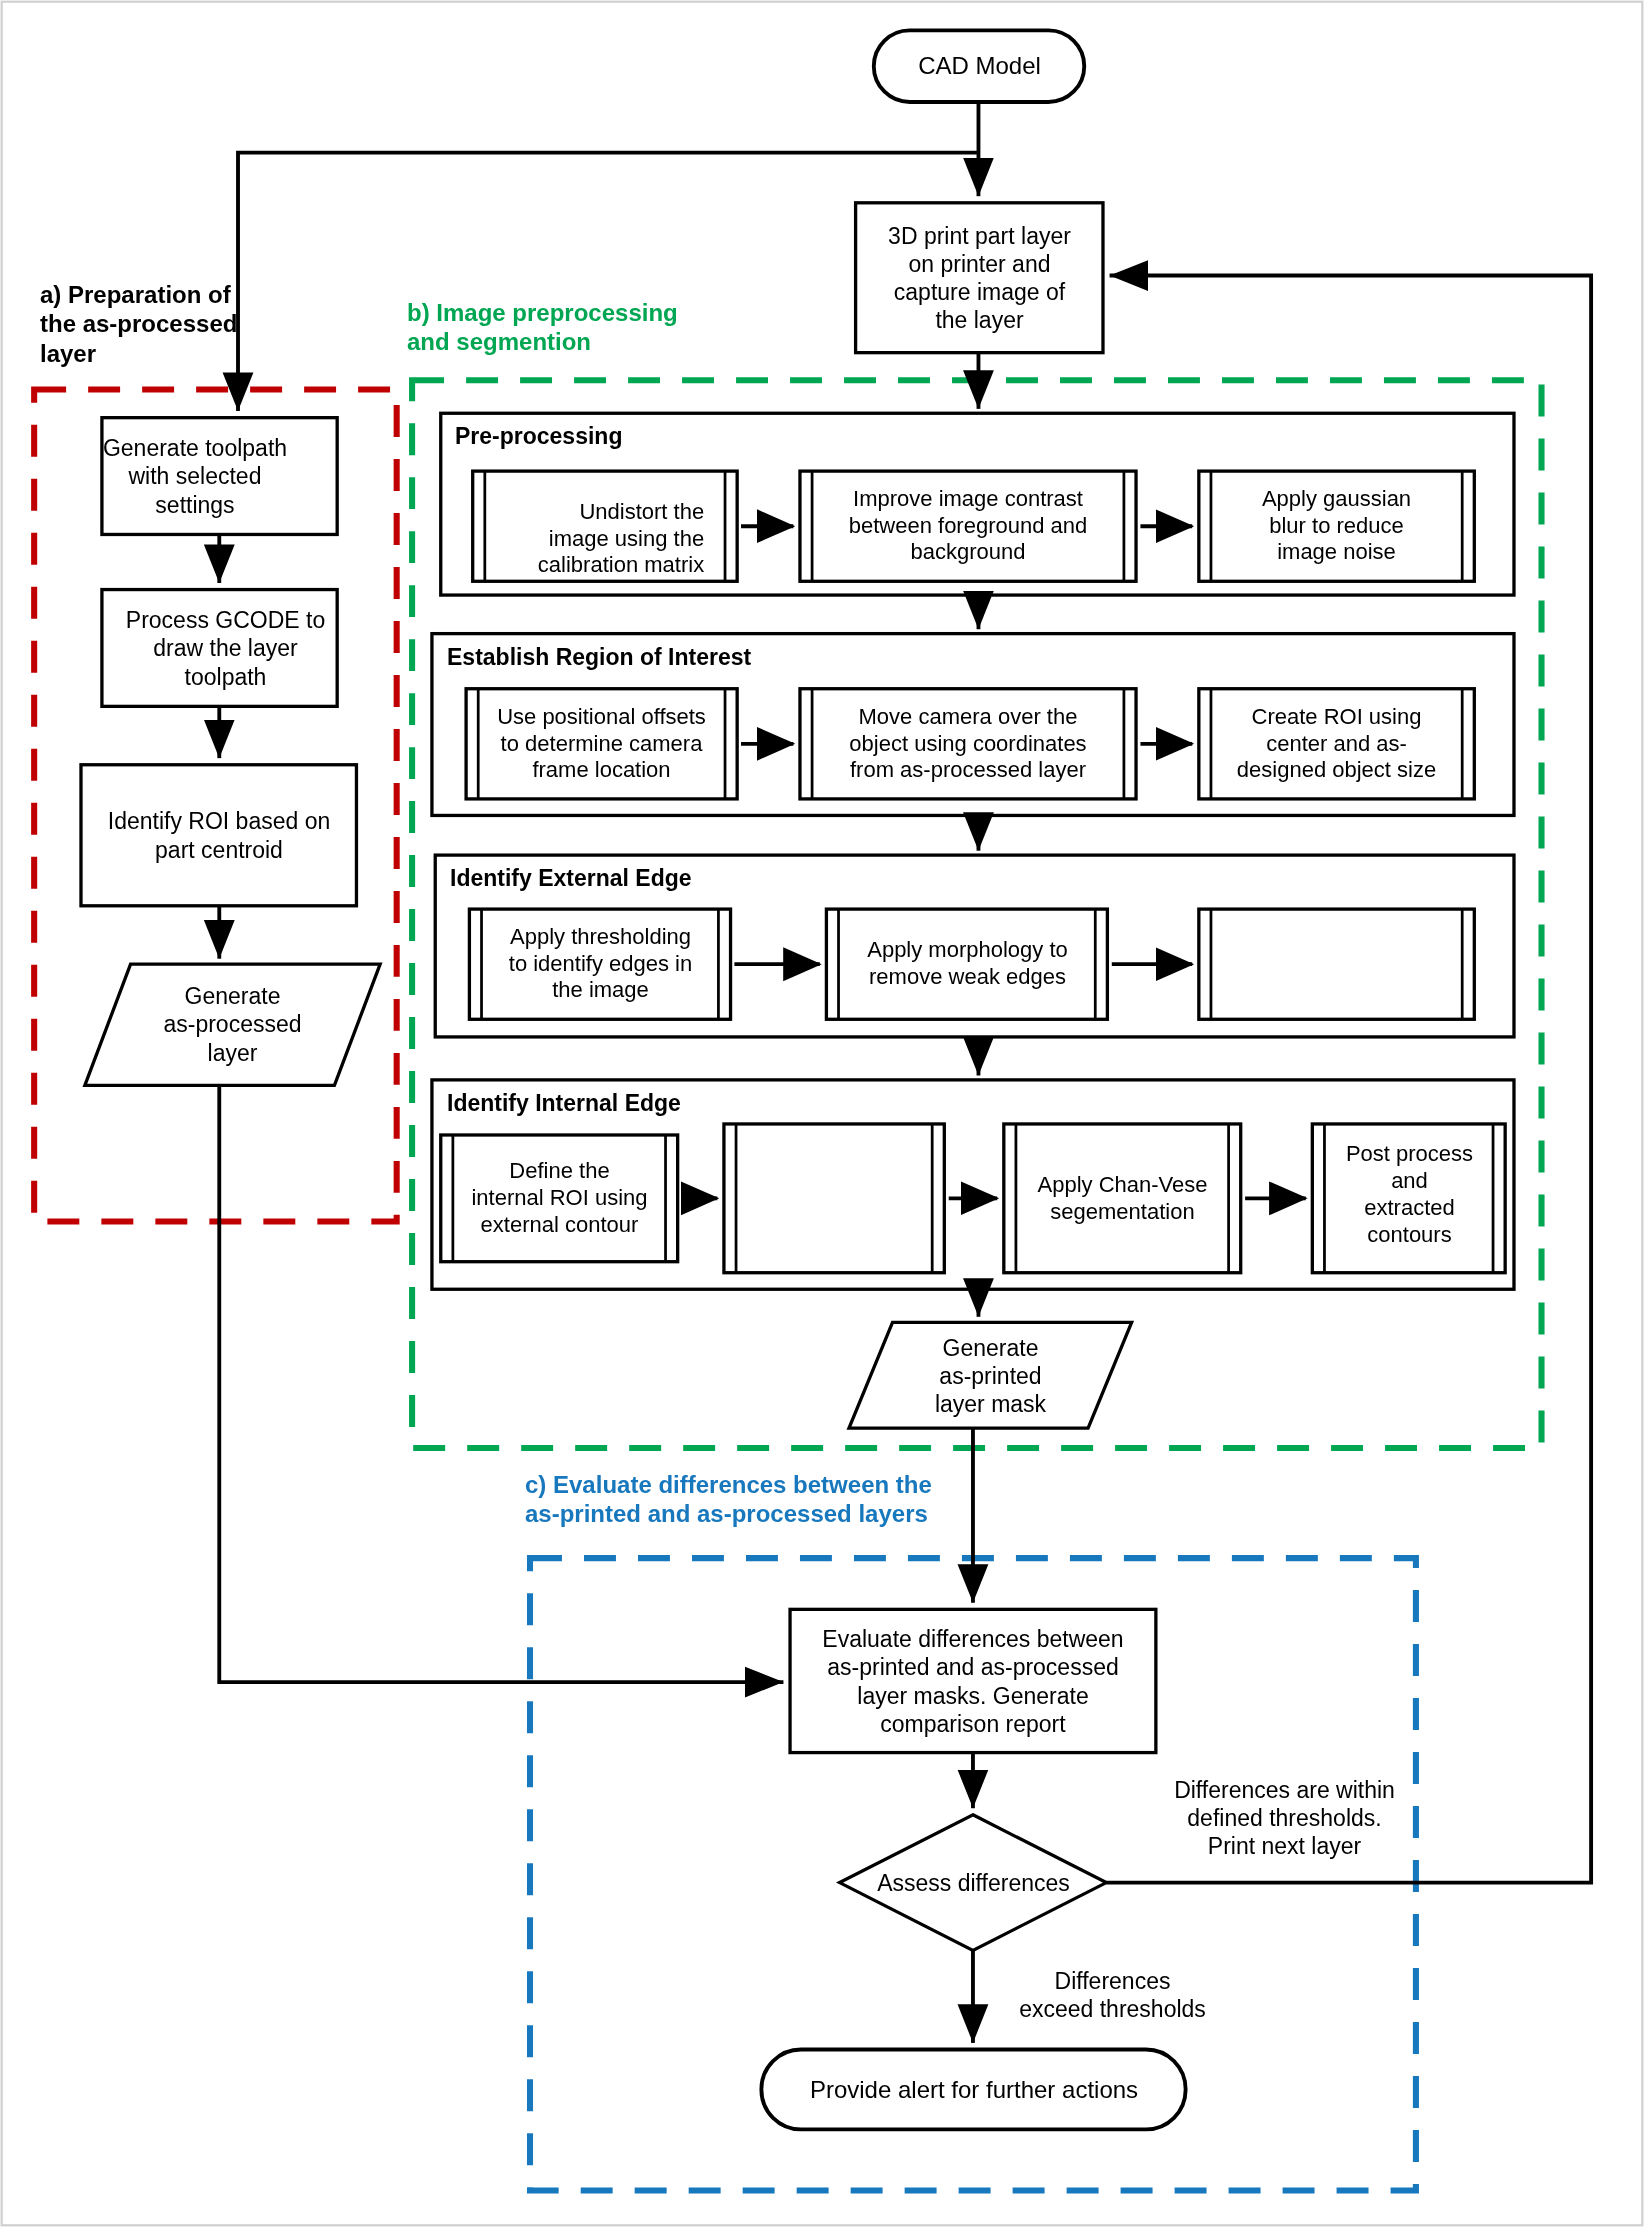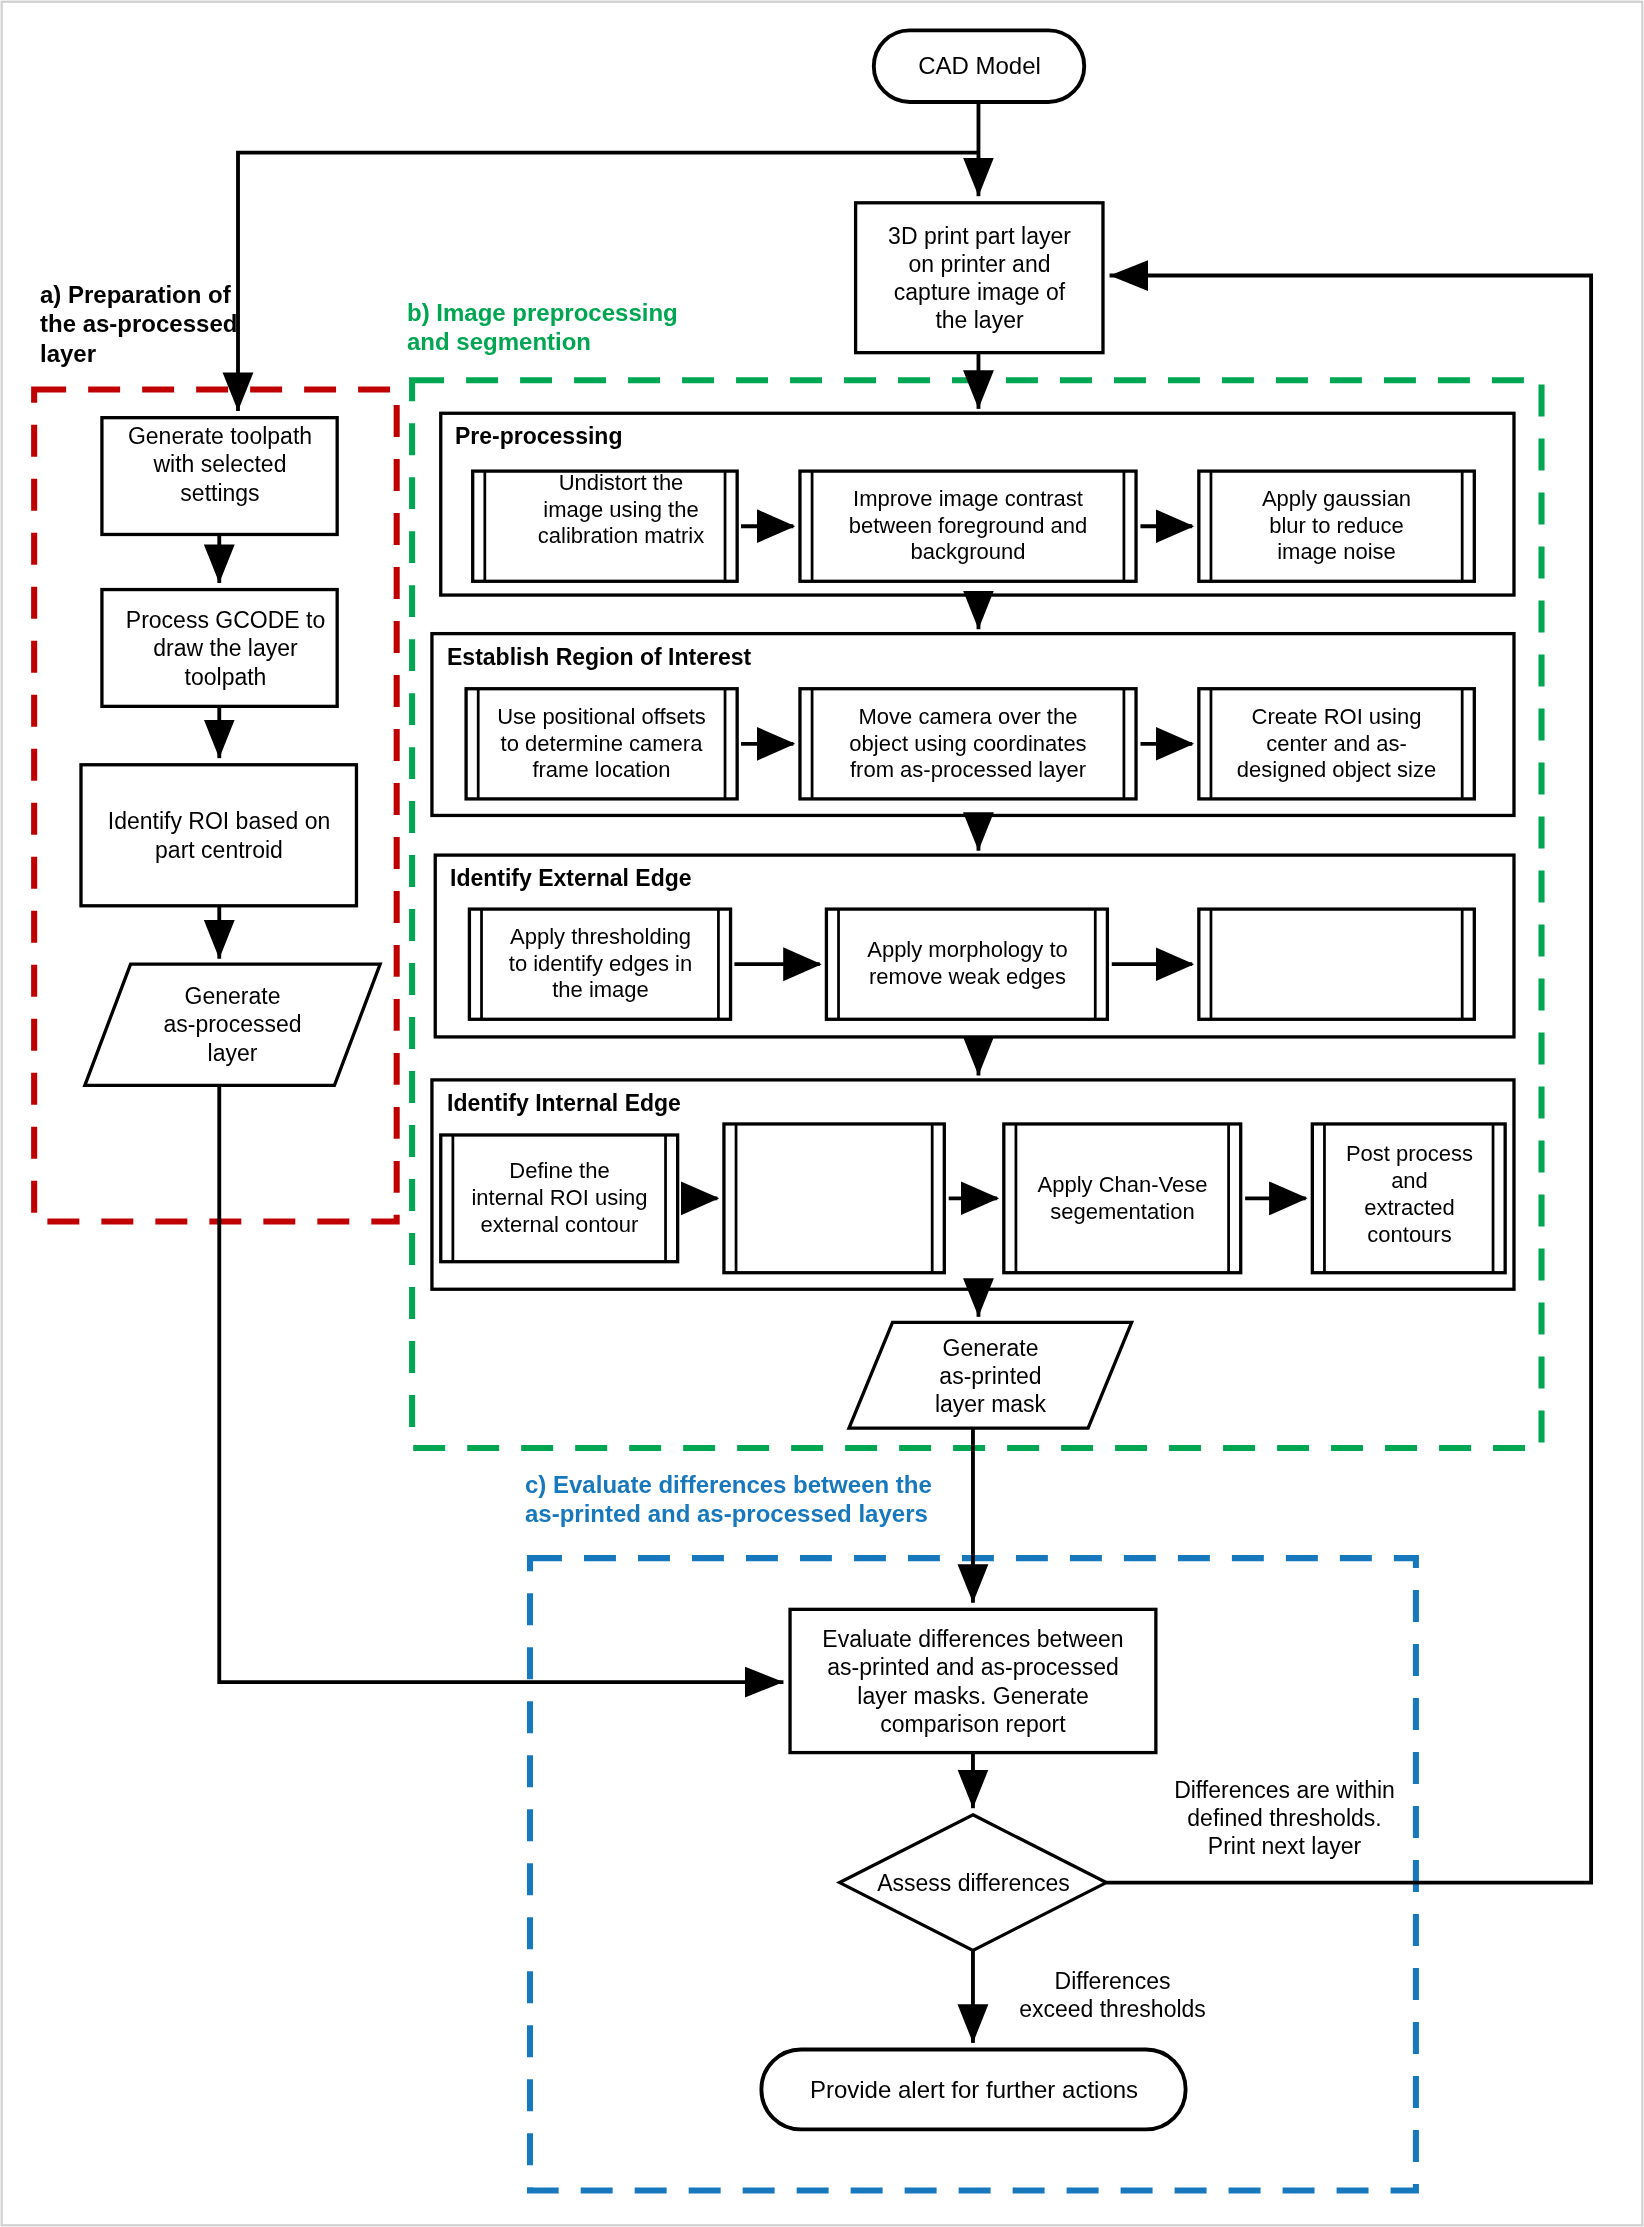--- a/index.html
+++ b/index.html
@@ -196,36 +196,36 @@
 <div class="sec-title fs42" style="left:450px; top:865px;">Identify External Edge</div>
 <div class="sec-title fs42" style="left:447px; top:1090px;">Identify Internal Edge</div>
 
 <div class="node-text fs44" style="left:874px; top:30px; width:211px; height:72px; white-space:pre-line;">CAD  Model</div>
 
 <div class="node-text fs42" style="left:856px; top:203px; width:247px; height:150px; white-space:pre-line;">3D print part layer
 on printer and
 capture image of
 the layer</div>
 
-<div class="node-text fs42" style="left:102px; top:406px; width:186px; height:117px; white-space:pre-line;padding-left:25px;">Generate toolpath
+<div class="node-text fs42" style="left:102px; top:418px; width:186px; height:117px; white-space:pre-line;">Generate toolpath
 with selected
 settings</div>
 
 <div class="node-text fs42" style="left:108px; top:590px; width:235px; height:117px; white-space:pre-line;">Process GCODE to
 draw the layer
 toolpath</div>
 
 <div class="node-text fs42" style="left:81px; top:765px; width:276px; height:141px; white-space:pre-line;">Identify ROI based on
 part centroid</div>
 
 <div class="node-text fs42" style="left:100px; top:964px; width:265px; height:121px; white-space:pre-line;">Generate
 as-processed
 layer</div>
 
-<div class="node-text fs40" style="left:485px; top:455px; width:272px; height:110px; white-space:pre-line;">Undistort the
+<div class="node-text fs40" style="left:485px; top:484px; width:272px; height:110px; white-space:pre-line;text-align:right;">Undistort the
 image using the
 calibration matrix</div>
 <div class="node-text fs40" style="left:812px; top:471px; width:312px; height:110px; white-space:pre-line;">Improve image contrast
 between foreground and
 background</div>
 <div class="node-text fs40" style="left:1211px; top:471px; width:251px; height:110px; white-space:pre-line;">Apply gaussian
 blur to reduce
 image noise</div>
 
 <div class="node-text fs40" style="left:478px; top:689px; width:247px; height:110px; white-space:pre-line;">Use positional offsets

